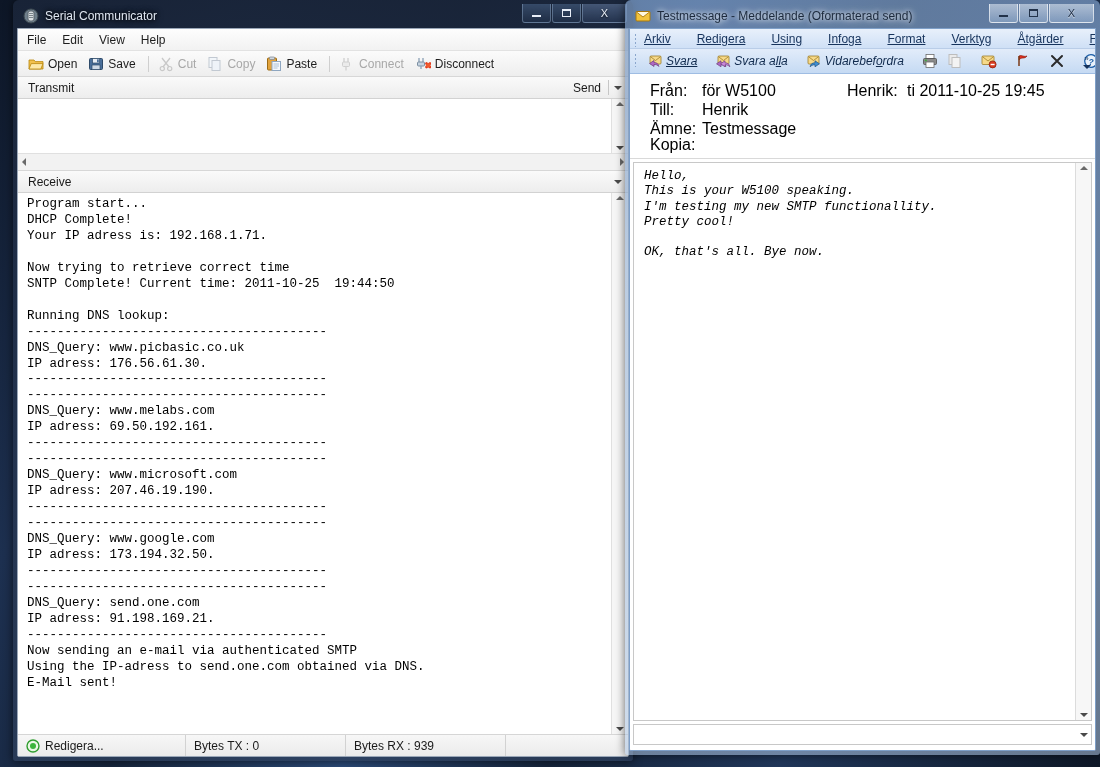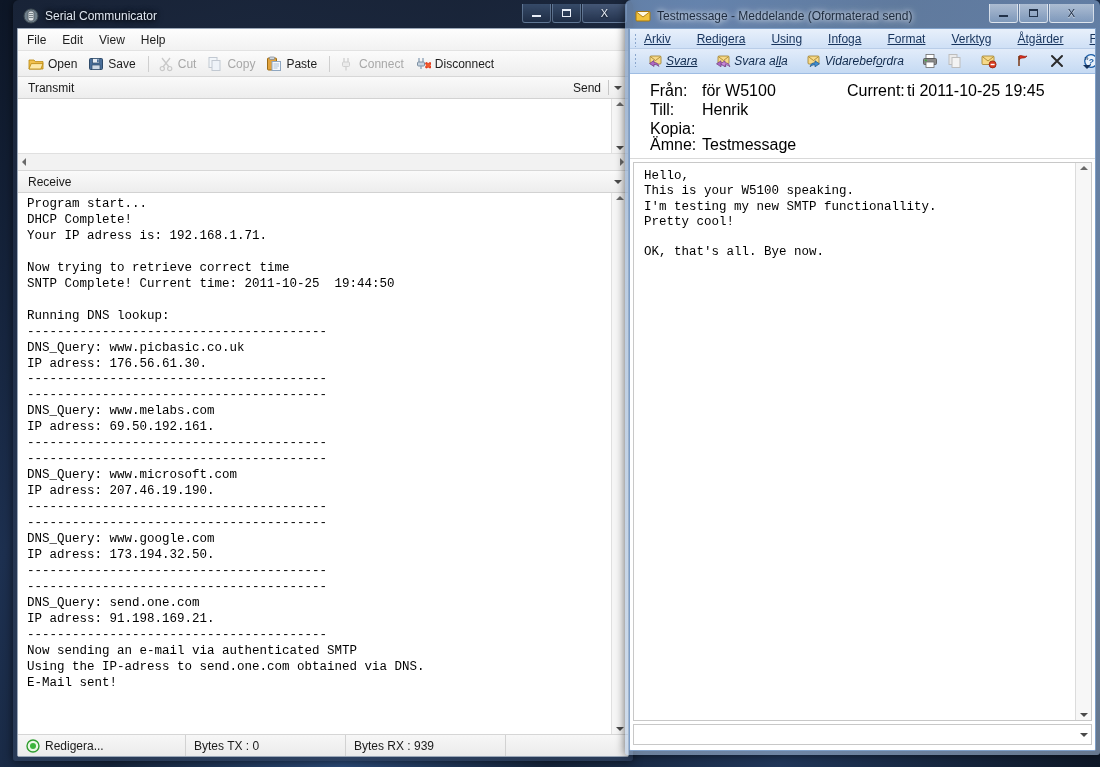--- a/index.html
+++ b/index.html
@@ -259,21 +259,21 @@
     flex: 1 1 auto; display: flex;
     border: 1px solid #c8c8c8;
     background: #fff;
     min-height: 0;
   }
   .ol-body {
     flex: 1 1 auto;
     font-family: "Liberation Mono", monospace;
     font-size: 12.5px; line-height: 15.3px;
     padding: 6px 0 0 10px;
-    white-space: pre; color: #000; overflow: hidden;
+    white-space: pre; color: #000; overflow: hidden; font-style: italic;
   }
   .ol-vscroll {
     width: 16px; flex: none; background: #f7f7f7;
     border-left: 1px solid #dcdcdc;
     display: flex; flex-direction: column; justify-content: space-between;
     align-items: center; padding: 3px 0;
   }
   .ol-bottom {
     flex: none; height: 26px; background: #fff;
     border-top: 0px;
@@ -628,34 +628,34 @@
         <div class="ol-overflow">
           <span>»</span>
           <span class="tri-down" style="border-top-color:#16335c;margin-top:2px"></span>
         </div>
       </div>
 
       <div class="ol-headers">
         <div class="hdr-line">
           <span class="hdr-lbl">Från:</span>
           <span class="hdr-val">för W5100</span>
-          <span class="hdr-lbl2">Current:</span>
+          <span class="hdr-lbl2">Henrik:</span>
           <span class="hdr-val2">ti 2011-10-25 19:45</span>
         </div>
         <div class="hdr-line">
           <span class="hdr-lbl">Till:</span>
           <span class="hdr-val">Henrik</span>
         </div>
         <div class="hdr-line" style="height:16px">
+          <span class="hdr-lbl">Ämne:</span>
+          <span class="hdr-val">Testmessage</span>
+        </div>
+        <div class="hdr-line" style="height:16px">
           <span class="hdr-lbl">Kopia:</span>
           <span class="hdr-val"></span>
-        </div>
-        <div class="hdr-line" style="height:16px">
-          <span class="hdr-lbl">Ämne:</span>
-          <span class="hdr-val">Testmessage</span>
         </div>
       </div>
 
       <div class="ol-bodywrap">
         <div class="ol-bodyinner">
           <div class="ol-body">Hello,
 This is your W5100 speaking.
 I'm testing my new SMTP functionallity.
 Pretty cool!
 

